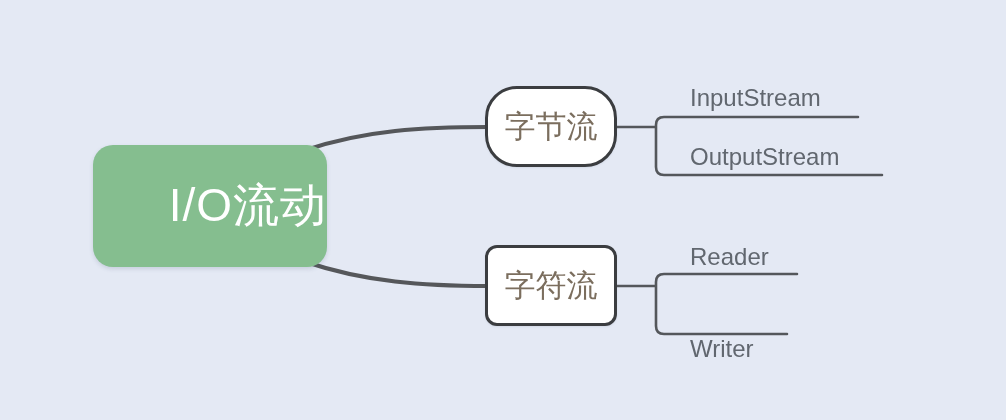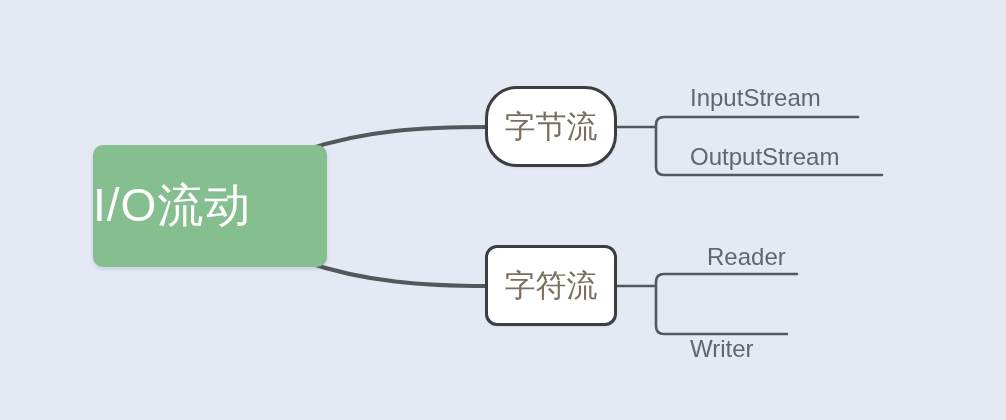--- a/index.html
+++ b/index.html
@@ -33,24 +33,24 @@
     stroke-width: 2.6;
     stroke-linecap: round;
   }
   .root-topic {
     position: absolute;
     left: 93px;
     top: 145px;
     width: 234px;
     height: 122px;
     background: var(--root-fill, #85BE8F);
-    border-radius: 10px;
+    border-radius: 20px;
     display: flex;
     align-items: center;
-    justify-content: flex-start;
+    justify-content: flex-end;
     box-shadow: 0 2px 4px rgba(70, 90, 120, 0.18);
     cursor: pointer;
   }
   .root-topic span {
     color: var(--root-text, #FFFFFF);
     font-size: 46px;
     letter-spacing: 1px;
     white-space: nowrap;
   }
   .branch-topic {
@@ -78,21 +78,21 @@
     position: absolute;
     left: 690px;
     color: var(--leaf-text, #61676F);
     font-size: 24px;
     line-height: 24px;
     white-space: nowrap;
     cursor: pointer;
   }
   .leaf-inputstream  { top: 86px; }
   .leaf-outputstream { top: 145px; }
-  .leaf-reader       { top: 245px; margin-left: 17px; }
+  .leaf-reader       { top: 245px; }
   .leaf-writer       { top: 302px; margin-top: 35px; }
 </style>
 </head>
 <body>
 
 <div class="canvas">
 
   <svg class="connectors" viewBox="0 0 1006 420" xmlns="http://www.w3.org/2000/svg">
     <path class="curve" d="M 306 150 C 365 130 424 127 488 127"></path>
     <path class="curve" d="M 306 262 C 365 282 424 286 488 286"></path>

